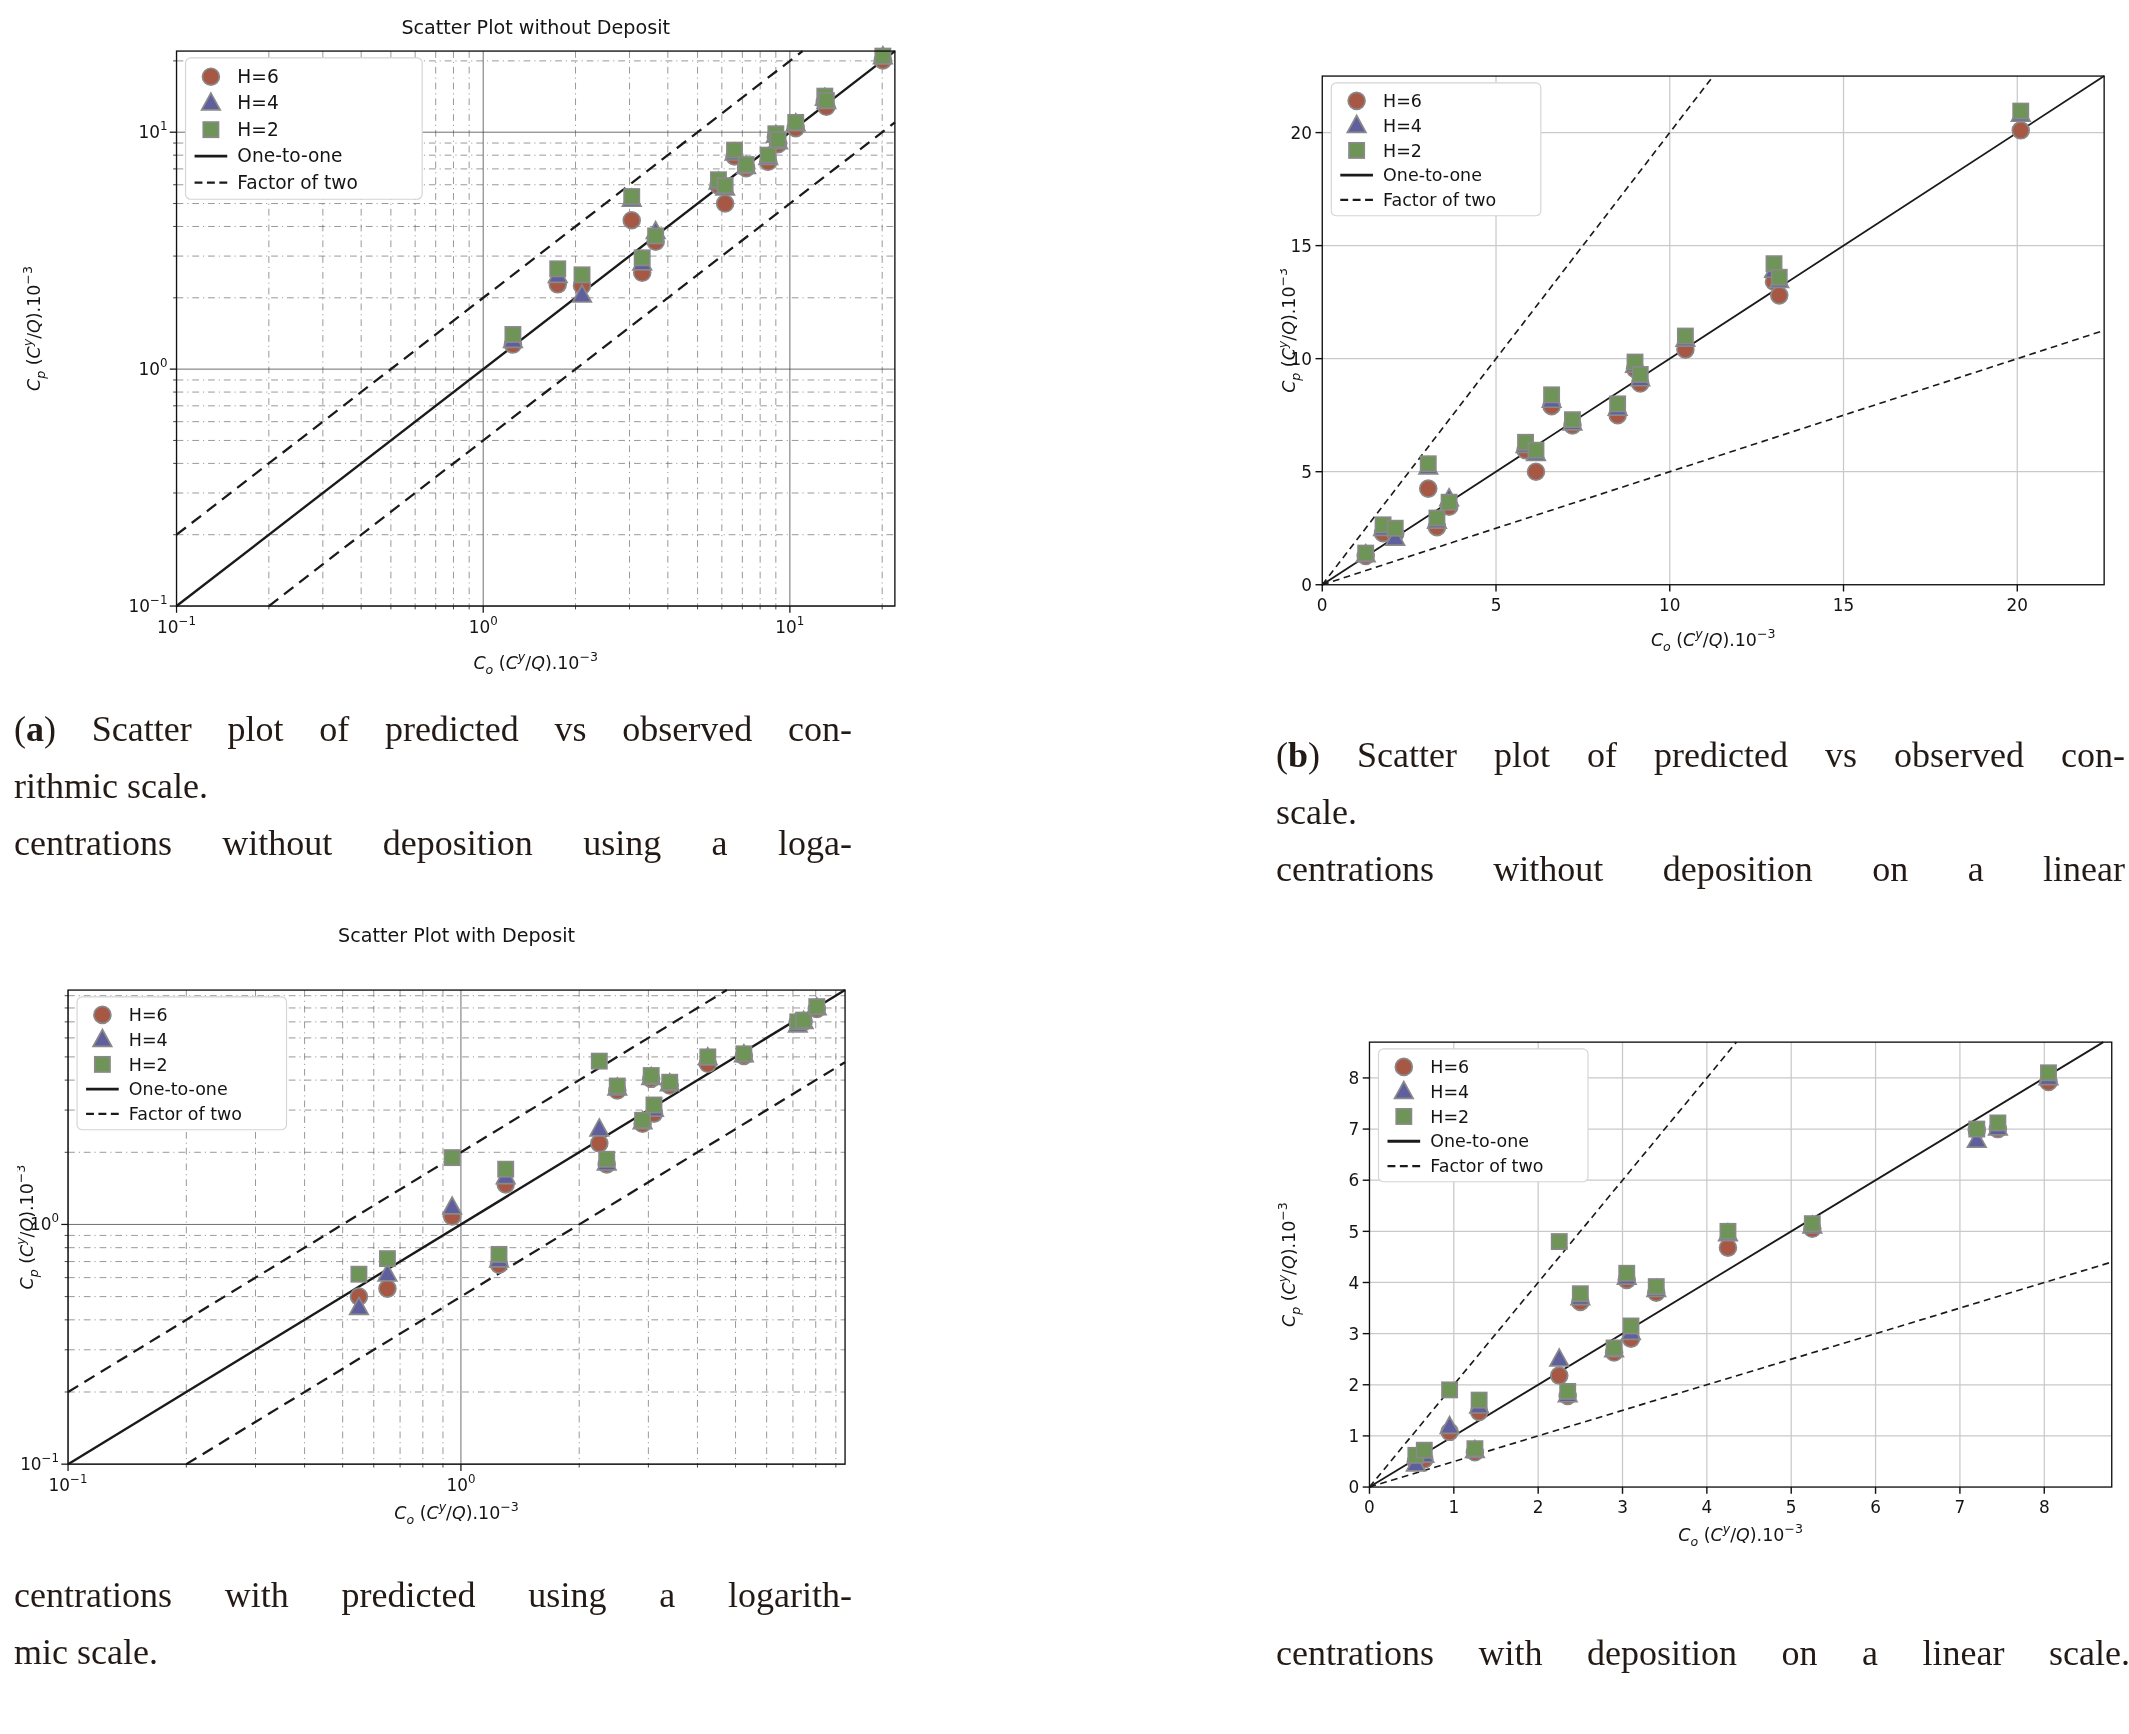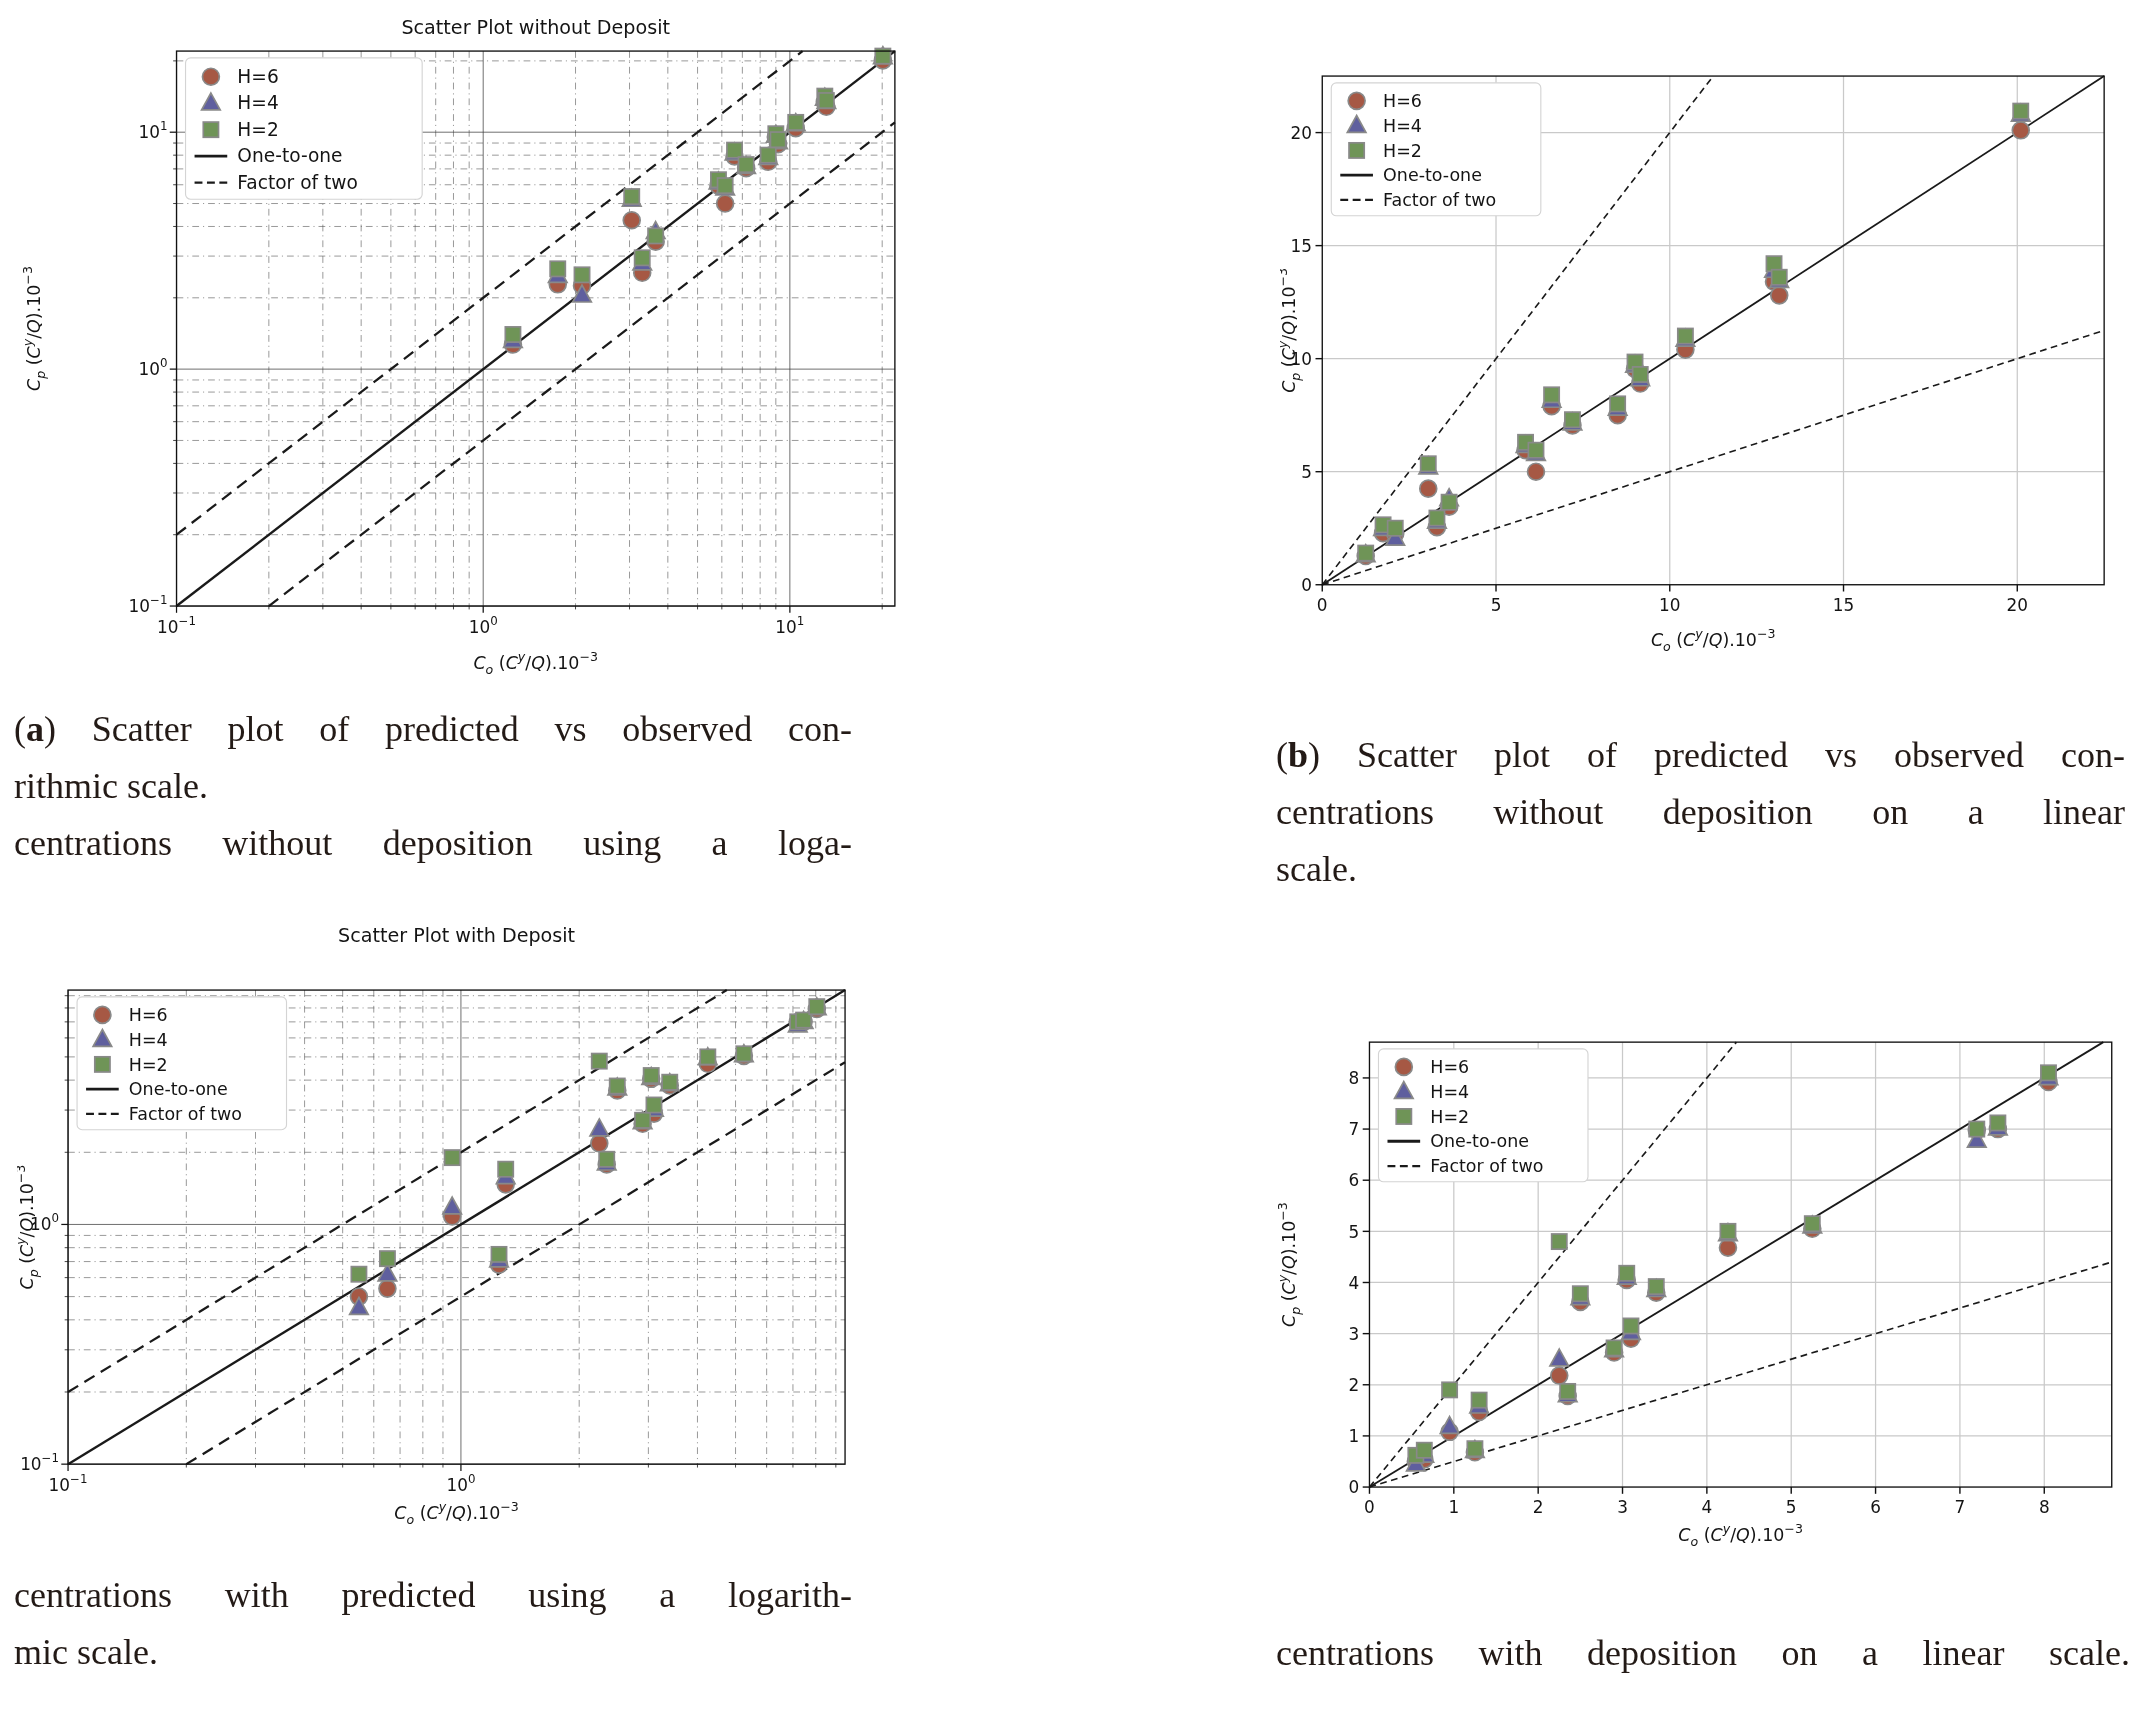--- a/index.html
+++ b/index.html
@@ -595,22 +595,22 @@
       </g>
     </svg></div>
 
 <figcaption class="caption" id="caption-a" style="left: 14px; top: 701px; width: 838px;">
     <div class="cap-line"><span>(</span><span class="cap-letter">a</span><span>) </span><span>Scatter plot of predicted vs observed con-</span></div>
     <div class="cap-line cap-last">rithmic scale.</div>
     <div class="cap-line">centrations without deposition using a loga-</div>
   </figcaption>
 <figcaption class="caption" id="caption-b" style="left: 1276px; top: 727px; width: 849px;">
     <div class="cap-line"><span>(</span><span class="cap-letter">b</span><span>) </span><span>Scatter plot of predicted vs observed con-</span></div>
+    <div class="cap-line cap-last">scale.</div>
     <div class="cap-line">centrations without deposition on a linear</div>
-    <div class="cap-line cap-last">scale.</div>
   </figcaption>
 <figcaption class="caption" id="caption-c" style="left: 14px; top: 1567px; width: 838px;">
     <div class="cap-line">centrations with predicted using a logarith-</div>
     <div class="cap-line cap-last">mic scale.</div>
   </figcaption>
 <figcaption class="caption" id="caption-d" style="left: 1276px; top: 1625px; width: 854px;">
     <div class="cap-line">centrations with deposition on a linear scale.</div>
   </figcaption>
 
 

